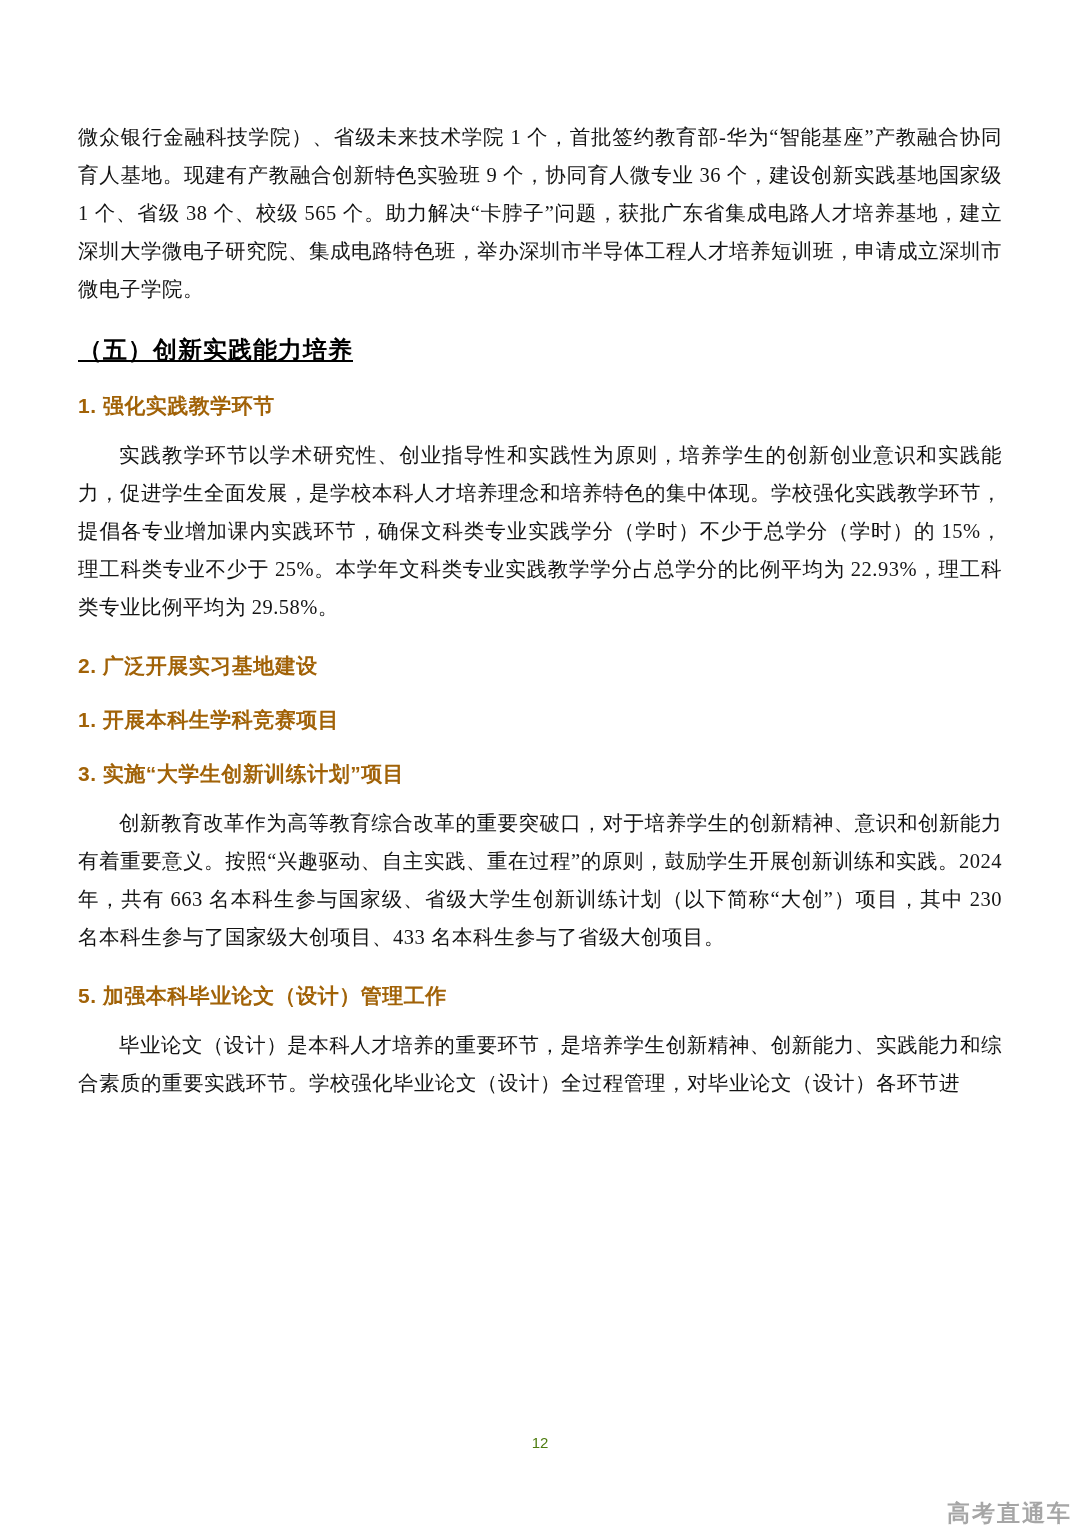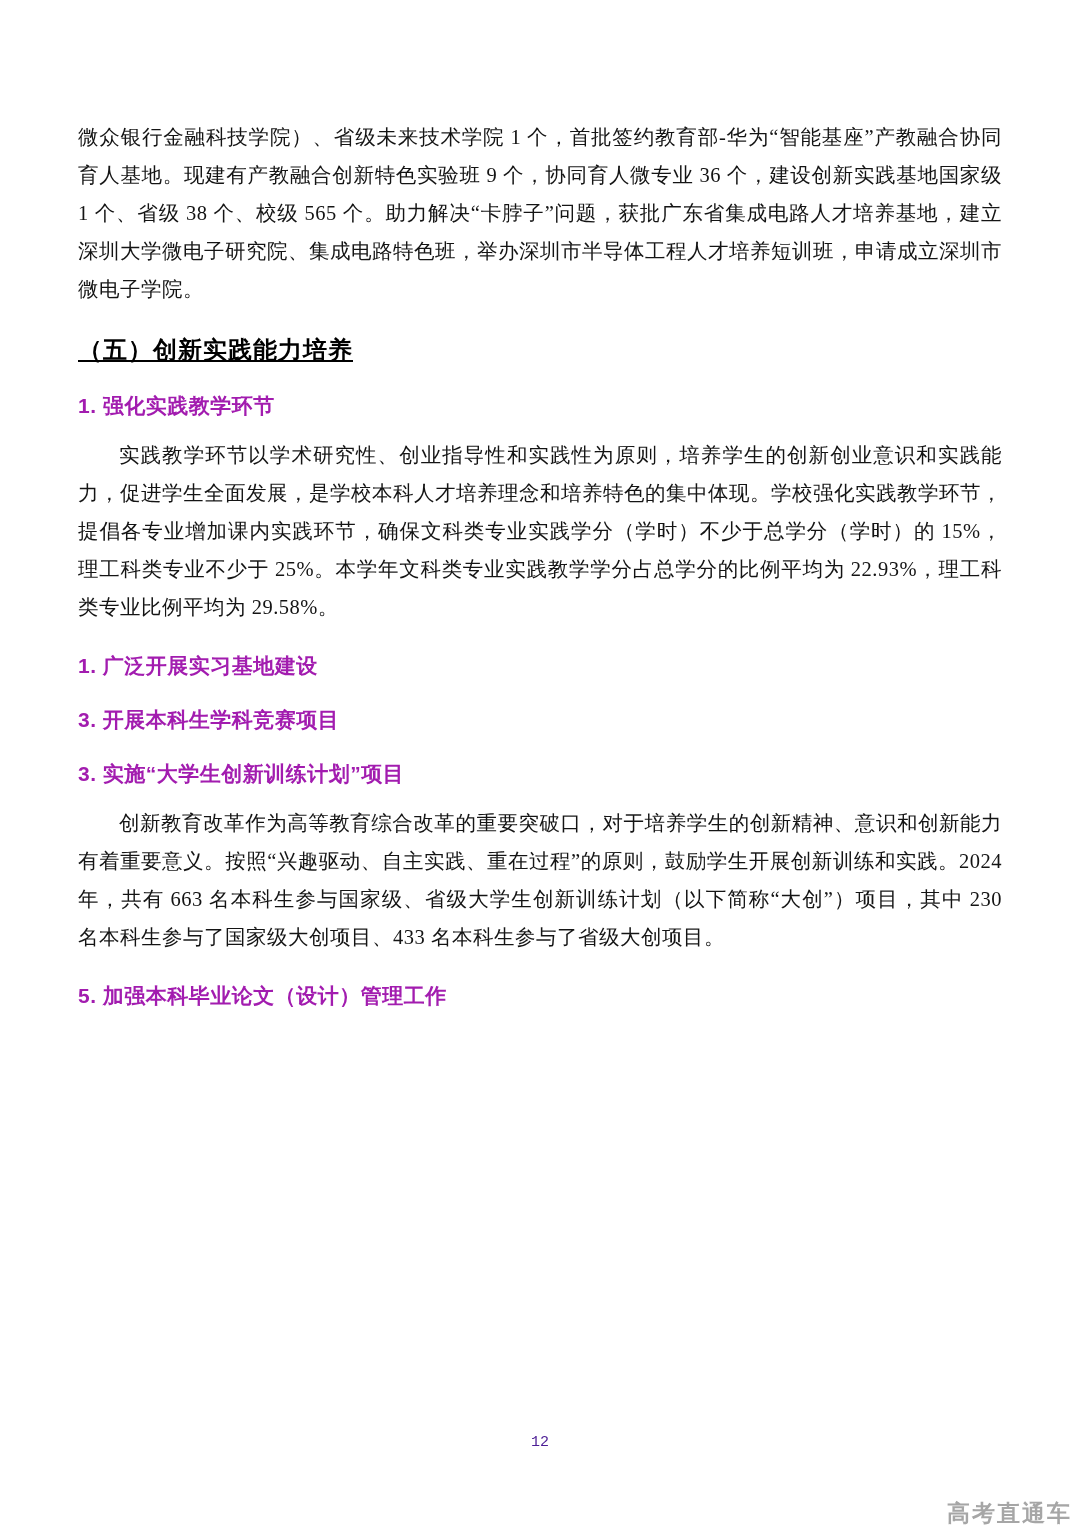--- a/index.html
+++ b/index.html
@@ -37,33 +37,33 @@
     font-weight: bold;
     color: #000000;
     margin: 26px 0 14px 0;
     letter-spacing: 1px;
     text-decoration: underline;
   }
   .sub-heading {
     font-family: "Liberation Sans", "DejaVu Sans", sans-serif;
     font-size: 21px;
     font-weight: bold;
-    color: #a21caf;
+    color: #a16207;
     margin: 26px 0 16px 0;
     letter-spacing: 0.5px;
   }
   .page-number {
     position: absolute;
     bottom: 92px;
     left: 0;
     width: 100%;
     text-align: center;
     font-size: 15px;
-    color: #4c1d95;
-    font-family: Liberation Mono, monospace;
+    color: #4d7c0f;
+    font-family: Liberation Sans, sans-serif;
   }
   .watermark {
     position: absolute;
     right: 8px;
     bottom: 14px;
     font-family: "Liberation Sans", "DejaVu Sans", sans-serif;
     font-size: 23px;
     font-weight: bold;
     color: #a6a6a6;
     letter-spacing: 2px;
@@ -74,26 +74,27 @@
 
 <div class="page">
 
   <p class="body-text no-indent">微众银行金融科技学院）、省级未来技术学院 1 个，首批签约教育部-华为“智能基座”产教融合协同育人基地。现建有产教融合创新特色实验班 9 个，协同育人微专业 36 个，建设创新实践基地国家级 1 个、省级 38 个、校级 565 个。助力解决“卡脖子”问题，获批广东省集成电路人才培养基地，建立深圳大学微电子研究院、集成电路特色班，举办深圳市半导体工程人才培养短训班，申请成立深圳市微电子学院。</p>
 
   <h2 class="section-heading">（五）创新实践能力培养</h2>
 
   <h3 class="sub-heading">1. 强化实践教学环节</h3>
   <p class="body-text">实践教学环节以学术研究性、创业指导性和实践性为原则，培养学生的创新创业意识和实践能力，促进学生全面发展，是学校本科人才培养理念和培养特色的集中体现。学校强化实践教学环节，提倡各专业增加课内实践环节，确保文科类专业实践学分（学时）不少于总学分（学时）的 15%，理工科类专业不少于 25%。本学年文科类专业实践教学学分占总学分的比例平均为 22.93%，理工科类专业比例平均为 29.58%。</p>
 
-  <h3 class="sub-heading">1. 广泛开展实习基地建设</h3>
+  <h3 class="sub-heading">2. 广泛开展实习基地建设</h3>
 
-  <h3 class="sub-heading">3. 开展本科生学科竞赛项目</h3>
+  <h3 class="sub-heading">1. 开展本科生学科竞赛项目</h3>
 
   <h3 class="sub-heading">3. 实施“大学生创新训练计划”项目</h3>
   <p class="body-text">创新教育改革作为高等教育综合改革的重要突破口，对于培养学生的创新精神、意识和创新能力有着重要意义。按照“兴趣驱动、自主实践、重在过程”的原则，鼓励学生开展创新训练和实践。2024 年，共有 663 名本科生参与国家级、省级大学生创新训练计划（以下简称“大创”）项目，其中 230 名本科生参与了国家级大创项目、433 名本科生参与了省级大创项目。</p>
 
   <h3 class="sub-heading">5. 加强本科毕业论文（设计）管理工作</h3>
+  <p class="body-text">毕业论文（设计）是本科人才培养的重要环节，是培养学生创新精神、创新能力、实践能力和综合素质的重要实践环节。学校强化毕业论文（设计）全过程管理，对毕业论文（设计）各环节进</p>
 
   <div class="page-number">12</div>
 
   <div class="watermark">高考直通车</div>
 
 </div>
 
 </body></html>

